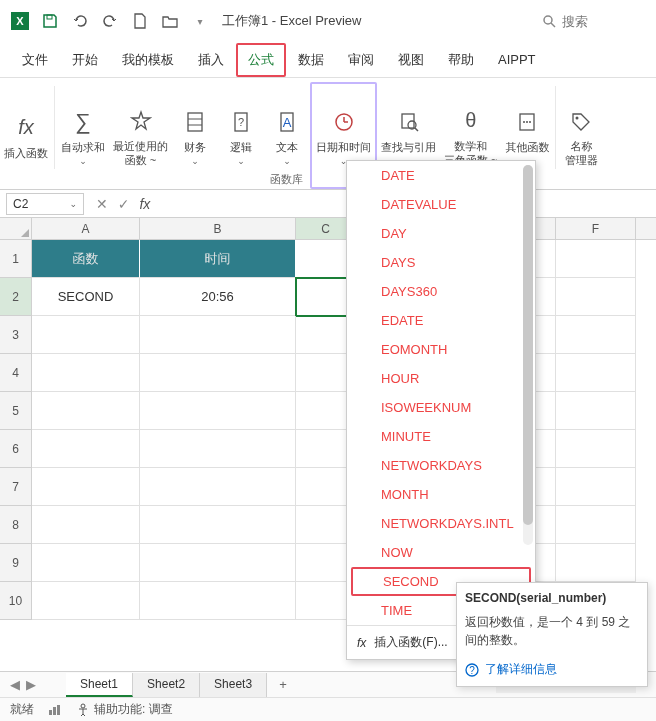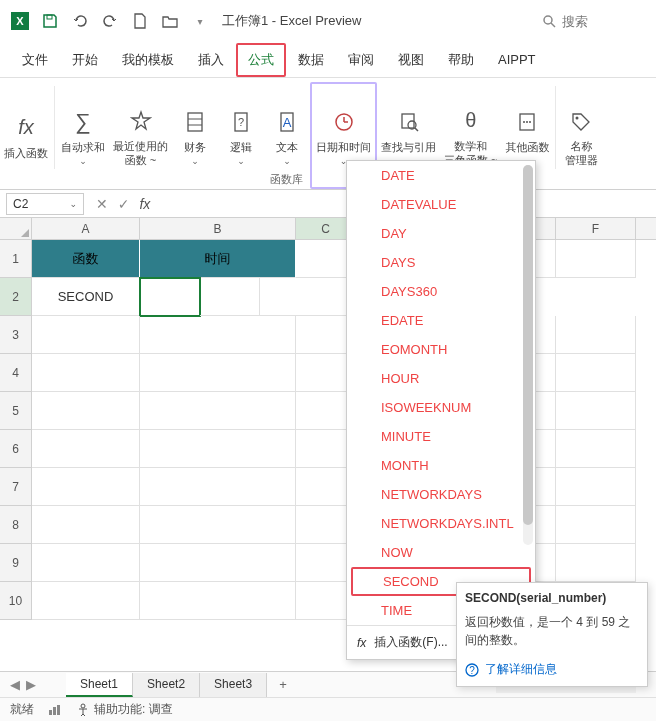--- a/index.html
+++ b/index.html
@@ -37,21 +37,21 @@
 
 .grid-area { position: relative; height: 438px; overflow: hidden; }
 .col-headers { display: flex; height: 22px; background: #f3f3f3; border-bottom: 1px solid #d0d0d0; }
 .corner { width: 32px; border-right: 1px solid #d0d0d0; position: relative; }
 .corner::after { content: ""; position: absolute; right: 2px; bottom: 2px; border-left: 8px solid transparent; border-bottom: 8px solid #b0b0b0; }
 .col-h { border-right: 1px solid #d0d0d0; display: flex; align-items: center; justify-content: center; font-size: 12px; color: #555; }
 .rows { }
 .row { display: flex; height: 38px; }
 .row-h { width: 32px; background: #f3f3f3; border-right: 1px solid #d0d0d0; border-bottom: 1px solid #d0d0d0; display: flex; align-items: center; justify-content: center; font-size: 12px; color: #555; }
 .cell { border-right: 1px solid #e0e0e0; border-bottom: 1px solid #e0e0e0; display: flex; align-items: center; justify-content: center; font-size: 13px; }
-.cell.header-cell { background: #2e7d8a; color: #000000; border-right: 1px solid #fff; }
+.cell.header-cell { background: #2e7d8a; color: #e5e5e5; border-right: 1px solid #fff; }
 .cell.active { outline: 2px solid #1a7f37; outline-offset: -1px; }
 .row.sel .row-h { background: #d8e8da; }
 .col-h.sel { background: #d8e8da; }
 
 
 .dropdown { position: absolute; top: 160px; left: 346px; width: 190px; background: #fff; border: 1px solid #ccc; box-shadow: 2px 2px 8px rgba(0,0,0,0.2); z-index: 10; }
 .dropdown-inner { max-height: 475px; overflow-y: auto; }
 .dd-item { padding: 7px 0 7px 34px; font-size: 13px; color: #ef4444; cursor: pointer; }
 .dd-item.highlight { border: 2px solid #e74856; border-radius: 2px; margin: 0 4px; padding: 5px 0 5px 30px; }
 .dd-footer { border-top: 1px solid #e0e0e0; padding: 8px 10px; display: flex; align-items: center; gap: 8px; font-size: 12px; }
@@ -282,20 +282,21 @@
         <div class="cell header-cell" style="width: 108px;">函数</div>
         <div class="cell header-cell" style="width: 156px;">时间</div>
         <div class="cell" style="width: 60px;"></div>
         <div class="cell" style="width: 60px;"></div>
         <div class="cell" style="width: 140px;"></div>
         <div class="cell" style="width: 80px;"></div>
       </div>
       <div class="row sel">
         <div class="row-h">2</div>
         <div class="cell" style="width: 108px;">SECOND</div>
+        <div class="cell" style="width: 156px;">20:56</div>
         <div class="cell active" style="width: 60px;"></div>
         <div class="cell" style="width: 60px;"></div>
         <div class="cell" style="width: 140px;"></div>
         <div class="cell" style="width: 80px;"></div>
       </div>
       <div class="row">
         <div class="row-h">3</div>
         <div class="cell" style="width: 108px;"></div>
         <div class="cell" style="width: 156px;"></div>
         <div class="cell" style="width: 60px;"></div>
@@ -374,22 +375,22 @@
       <div class="dd-item">DATE</div>
       <div class="dd-item">DATEVALUE</div>
       <div class="dd-item">DAY</div>
       <div class="dd-item">DAYS</div>
       <div class="dd-item">DAYS360</div>
       <div class="dd-item">EDATE</div>
       <div class="dd-item">EOMONTH</div>
       <div class="dd-item">HOUR</div>
       <div class="dd-item">ISOWEEKNUM</div>
       <div class="dd-item">MINUTE</div>
+      <div class="dd-item">NETWORKDAYS</div>
       <div class="dd-item">MONTH</div>
-      <div class="dd-item">NETWORKDAYS</div>
       <div class="dd-item">NETWORKDAYS.INTL</div>
       <div class="dd-item">NOW</div>
       <div class="dd-item highlight">SECOND</div>
       <div class="dd-item">TIME</div>
     </div>
   <div class="dd-footer">
     <span class="fx">fx</span>
     <span>插入函数(F)...</span>
   </div>
   <div class="scrollbar">

